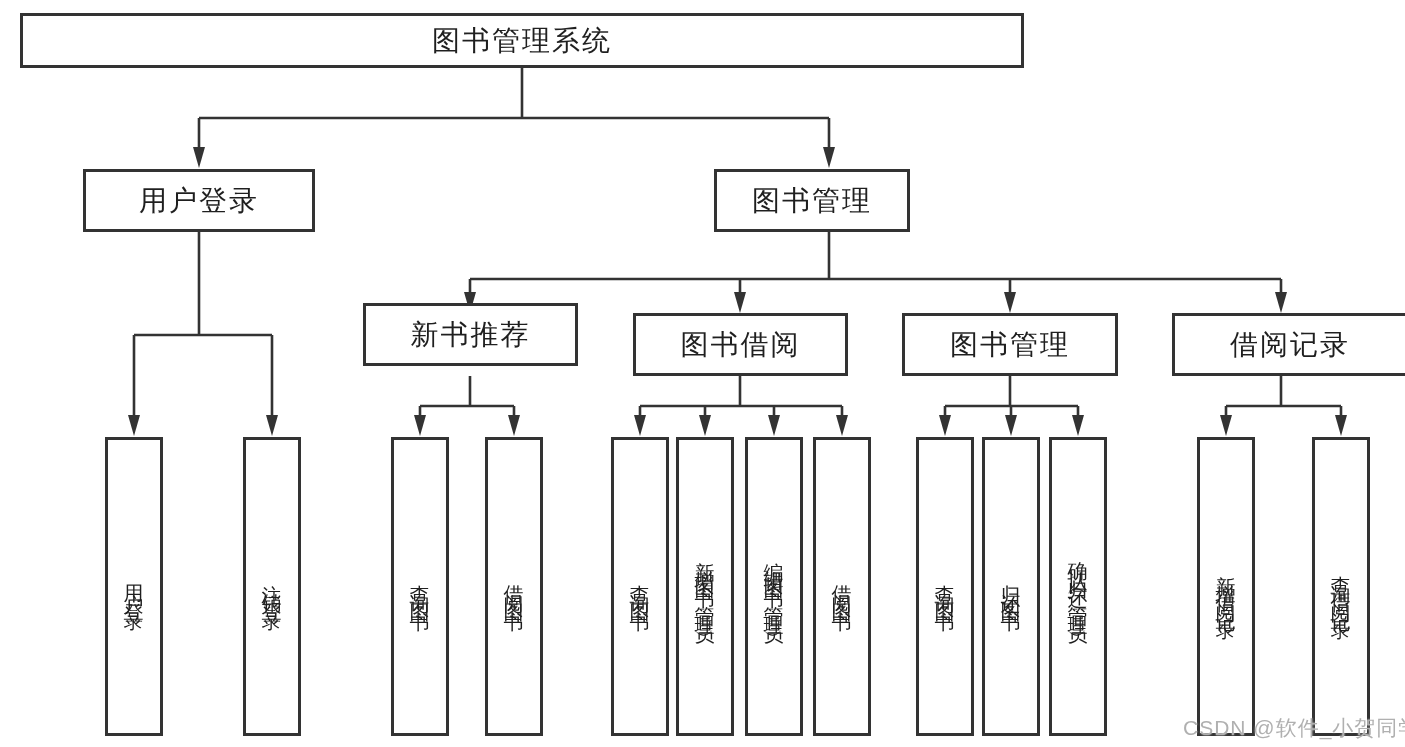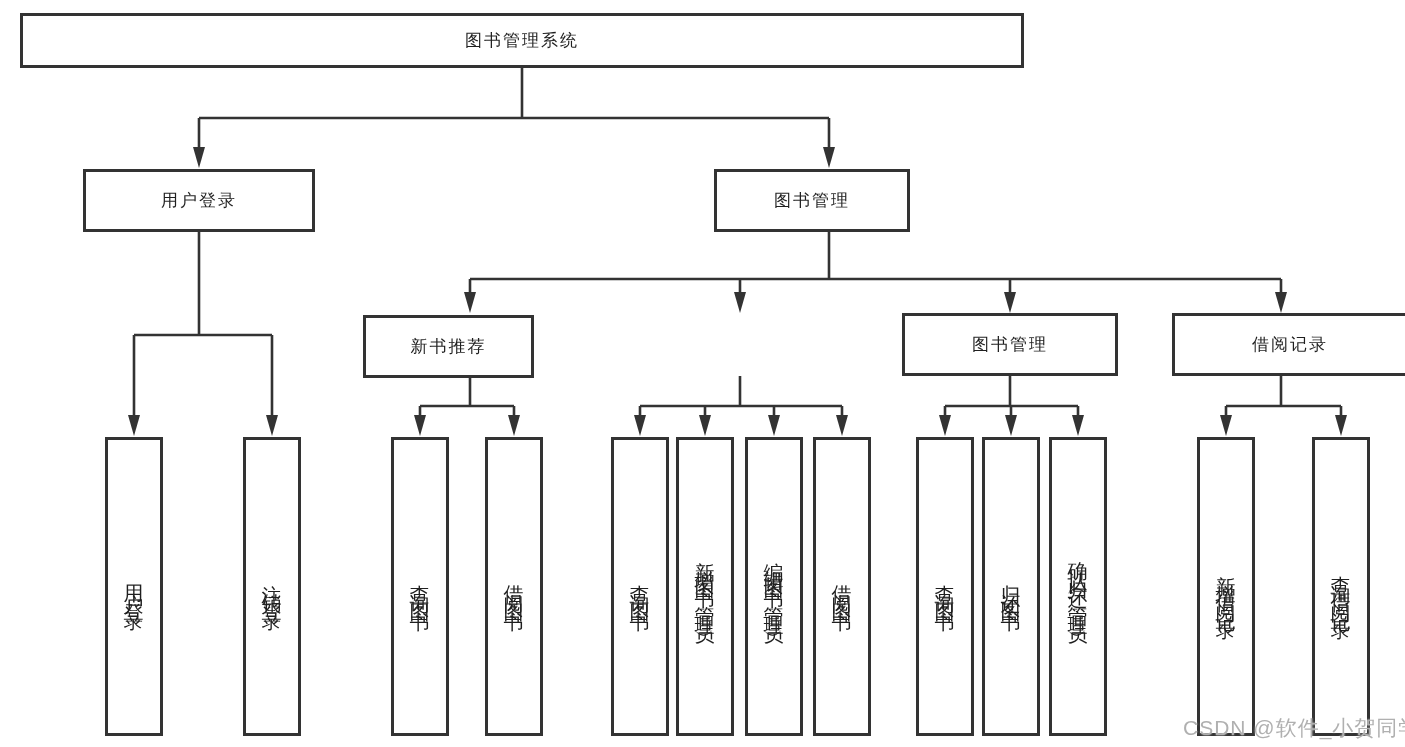--- a/index.html
+++ b/index.html
@@ -29,21 +29,21 @@
     position: absolute;
     box-sizing: border-box;
     border: 3px solid var(--line, #333333);
     background: #ffffff;
     display: flex;
     align-items: center;
     justify-content: center;
     color: var(--text, #1f1f1f);
   }
   .box.h {
-    font-size: 17px;
+    font-size: 28px;
     letter-spacing: 2px;
     white-space: nowrap;
   }
   .box.v {
     writing-mode: vertical-rl;
     text-orientation: mixed;
     font-size: 20px;
     letter-spacing: 9px;
     line-height: 1;
   }
@@ -118,22 +118,25 @@
     <span>图书管理系统</span>
   </div>
 
   <div class="box h" style="left:83px;top:169px;width:232px;height:63px">
     <span>用户登录</span>
   </div>
   <div class="box h" style="left:714px;top:169px;width:196px;height:63px">
     <span>图书管理</span>
   </div>
 
-  <div class="box h" style="left:363px;top:315px;width:171px;height:63px">
+  <div class="box h" style="left:363px;top:303px;width:215px;height:63px">
     <span>新书推荐</span>
+  </div>
+  <div class="box h" style="left:633px;top:313px;width:215px;height:63px">
+    <span>图书借阅</span>
   </div>
   <div class="box h" style="left:902px;top:313px;width:216px;height:63px">
     <span>图书管理</span>
   </div>
   <div class="box h" style="left:1172px;top:313px;width:236px;height:63px">
     <span>借阅记录</span>
   </div>
 
   <div class="box v" style="left:105px;top:437px;width:58px;height:299px">
     <span>用户登录</span>

